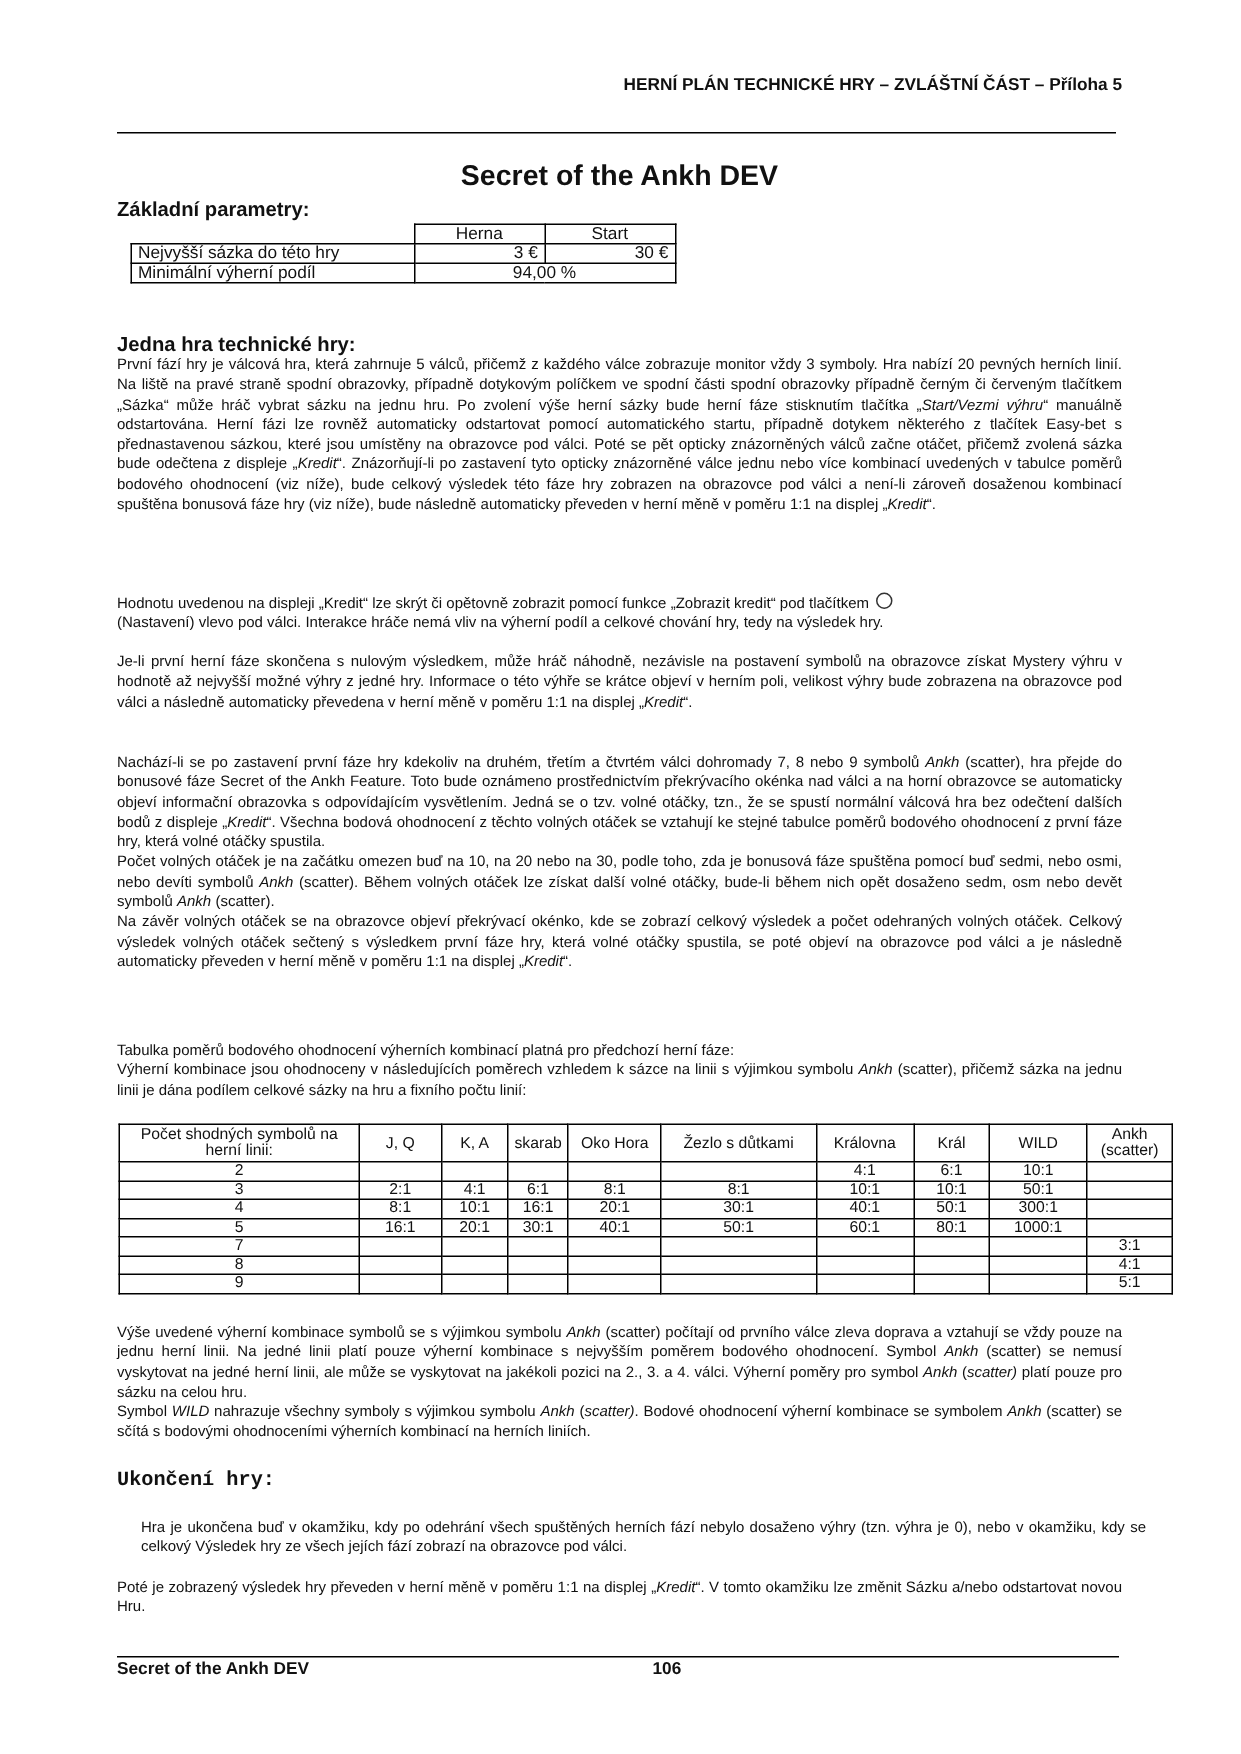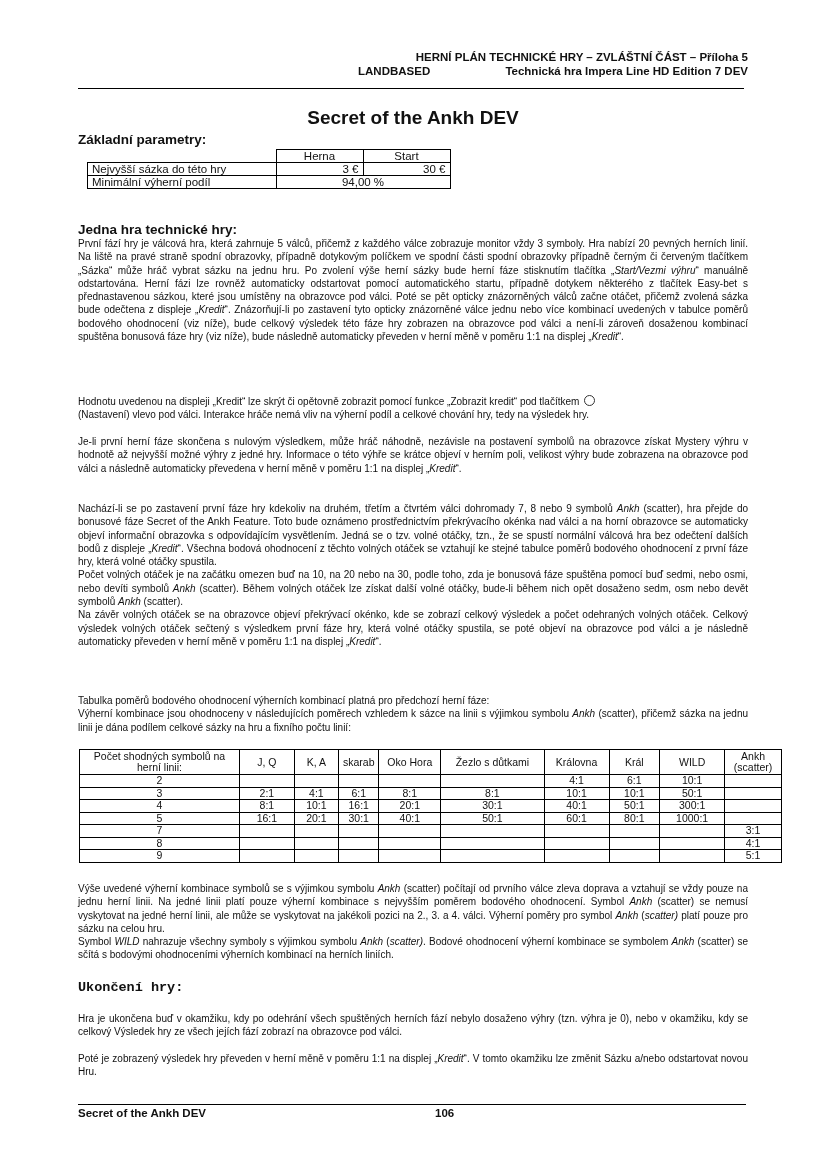--- a/index.html
+++ b/index.html
@@ -29,24 +29,20 @@
   table.pay th { height: 24px; }
   table.pay td { height: 11.5px; }
   .foot-rule { position: absolute; left: 78px; top: 1104px; width: 668px; height: 1px; background: #000; }
   .foot { position: absolute; top: 1107px; font-weight: bold; font-size: 11.5px; }
 </style>
 </head>
 <body>
 
 <div class="hdr">
   <div>HERNÍ PLÁN TECHNICKÉ HRY – ZVLÁŠTNÍ ČÁST – Příloha 5</div>
-  <div class="row2">
-    <span>LANDBASED</span>
-    <span>Technická hra Impera Line HD Edition 7 DEV</span>
-  </div>
 </div>
 <div class="hdr-rule"></div>
 
 <div class="title">Secret of the Ankh DEV</div>
 
 <div class="h2" style="left:78px;top:132px;">Základní parametry:</div>
 
 <table class="params">
   <tbody>
       <tr>
@@ -193,21 +189,21 @@
 </tbody>
   </table>
 
 <div class="para" style="top:882px;">
   <span>Výše uvedené výherní kombinace symbolů se s výjimkou symbolu </span><i>Ankh</i><span> (scatter) počítají od prvního válce zleva doprava a vztahují se vždy pouze na jednu herní linii. Na jedné linii platí pouze výherní kombinace s nejvyšším poměrem bodového ohodnocení. Symbol </span><i>Ankh</i><span> (scatter) se nemusí vyskytovat na jedné herní linii, ale může se vyskytovat na jakékoli pozici na 2., 3. a 4. válci. Výherní poměry pro symbol </span><i>Ankh</i><span> (</span><i>scatter)</i><span> platí pouze pro sázku na celou hru.</span><br>
   <span>Symbol </span><i>WILD</i><span> nahrazuje všechny symboly s výjimkou symbolu </span><i>Ankh</i><span> (</span><i>scatter)</i><span>. Bodové ohodnocení výherní kombinace se symbolem </span><i>Ankh</i><span> (scatter) se sčítá s bodovými ohodnoceními výherních kombinací na herních liniích.</span>
 </div>
 
 <div class="h2" style="left:78px;top:980px;font-family:Liberation Mono, monospace;">Ukončení hry:</div>
 
-<div class="para" style="top:1012px;">
+<div class="para" style="top:1012px;margin-left:16px;">
   <span>Hra je ukončena buď v okamžiku, kdy po odehrání všech spuštěných herních fází nebylo dosaženo výhry (tzn. výhra je 0), nebo v okamžiku, kdy se celkový Výsledek hry ze všech jejích fází zobrazí na obrazovce pod válci.</span>
 </div>
 
 <div class="para" style="top:1052px;">
   <span>Poté je zobrazený výsledek hry převeden v herní měně v poměru 1:1 na displej „</span><i>Kredit</i><span>“. V tomto okamžiku lze změnit Sázku a/nebo odstartovat novou Hru.</span>
 </div>
 
 <div class="foot-rule"></div>
 <div class="foot" style="left:78px;">Secret of the Ankh DEV</div>
 <div class="foot" style="left:403px;margin-left:32px;">106</div>

